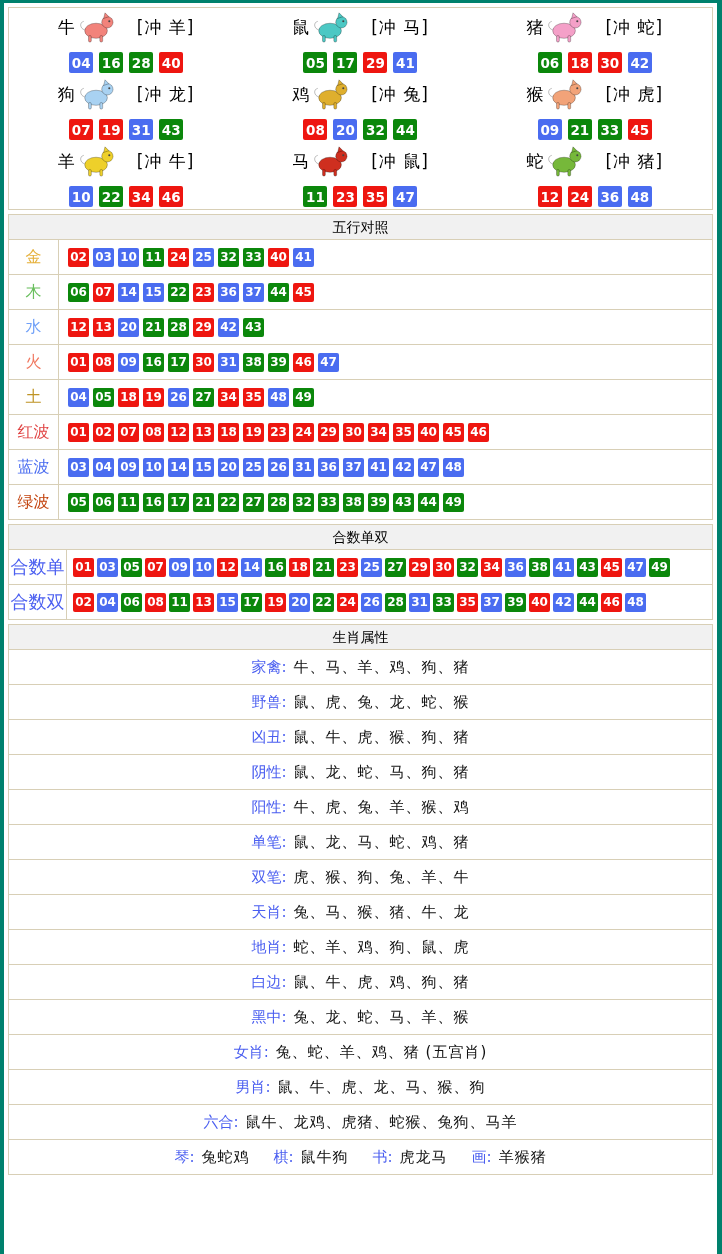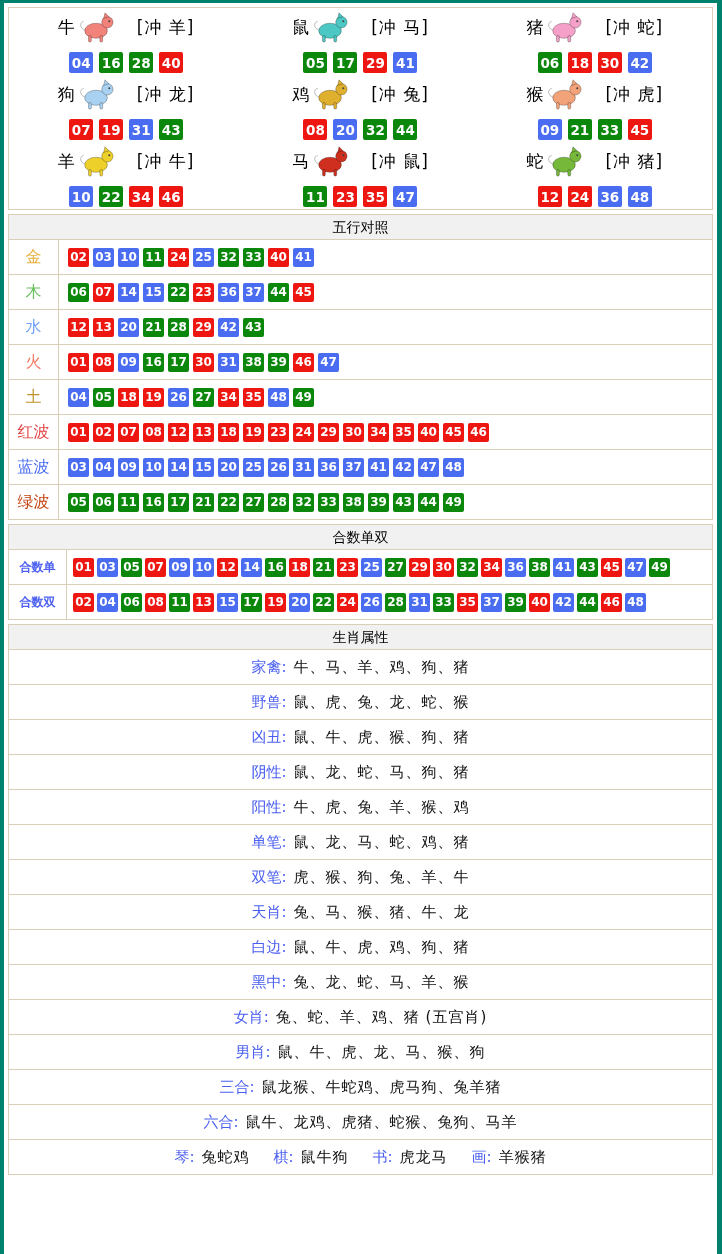--- a/index.html
+++ b/index.html
@@ -56,21 +56,21 @@
     display: flex; align-items: stretch;
     border: 1px solid #d8cfb6; border-top: none;
     height: 35px; background: #fff;
   }
   .rlabel {
     width: 50px; flex: 0 0 50px;
     display: flex; align-items: center; justify-content: center;
     border-right: 1px solid #d8cfb6;
     font-size: 16px;
   }
-  .heshu .rlabel { width: 58px; flex-basis: 58px; font-size: 12px; font-weight: bold; }
+  .heshu .rlabel { width: 58px; flex-basis: 58px; font-size: 18px; }
   .rnums {
     flex: 1; display: flex; align-items: center;
     gap: 4px; padding-left: 9px; overflow: hidden;
   }
   .heshu .rnums { gap: 3px; padding-left: 6px; }
 
   
   .arow {
     border: 1px solid #d8cfb6; border-top: none;
     height: 35px; background: #fff;
@@ -550,20 +550,26 @@
         </span>
       </div>
       <div class="arow">
         <span class="pair">
           <span class="alabel">天肖:</span>
           <span class="atext">兔、马、猴、猪、牛、龙</span>
         </span>
       </div>
       <div class="arow">
         <span class="pair">
+          <span class="alabel">地肖:</span>
+          <span class="atext">蛇、羊、鸡、狗、鼠、虎</span>
+        </span>
+      </div>
+      <div class="arow">
+        <span class="pair">
           <span class="alabel">白边:</span>
           <span class="atext">鼠、牛、虎、鸡、狗、猪</span>
         </span>
       </div>
       <div class="arow">
         <span class="pair">
           <span class="alabel">黑中:</span>
           <span class="atext">兔、龙、蛇、马、羊、猴</span>
         </span>
       </div>
@@ -574,26 +580,20 @@
         </span>
       </div>
       <div class="arow">
         <span class="pair">
           <span class="alabel">男肖:</span>
           <span class="atext">鼠、牛、虎、龙、马、猴、狗</span>
         </span>
       </div>
       <div class="arow">
         <span class="pair">
-          <span class="alabel">三合:</span>
-          <span class="atext">鼠龙猴、牛蛇鸡、虎马狗、兔羊猪</span>
-        </span>
-      </div>
-      <div class="arow">
-        <span class="pair">
           <span class="alabel">六合:</span>
           <span class="atext">鼠牛、龙鸡、虎猪、蛇猴、兔狗、马羊</span>
         </span>
       </div>
       <div class="arow">
         <span class="pair">
           <span class="alabel">琴:</span>
           <span class="atext">兔蛇鸡</span>
         </span>
         <span class="pair">

